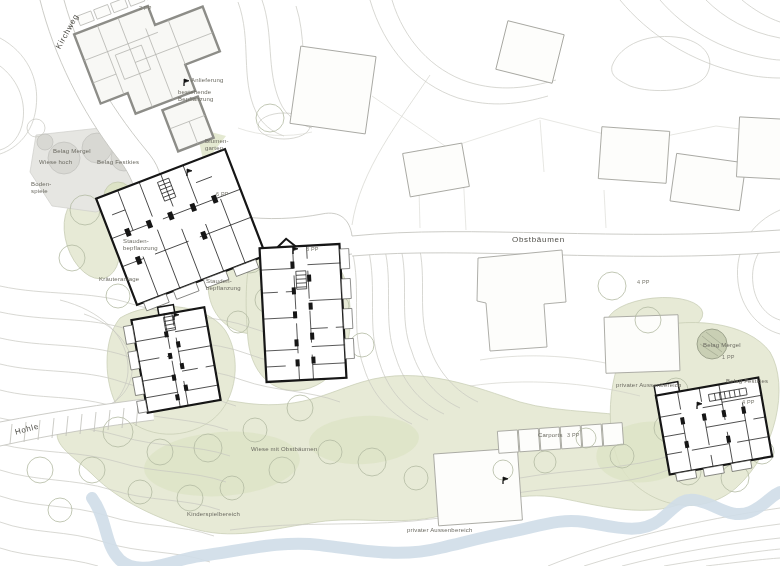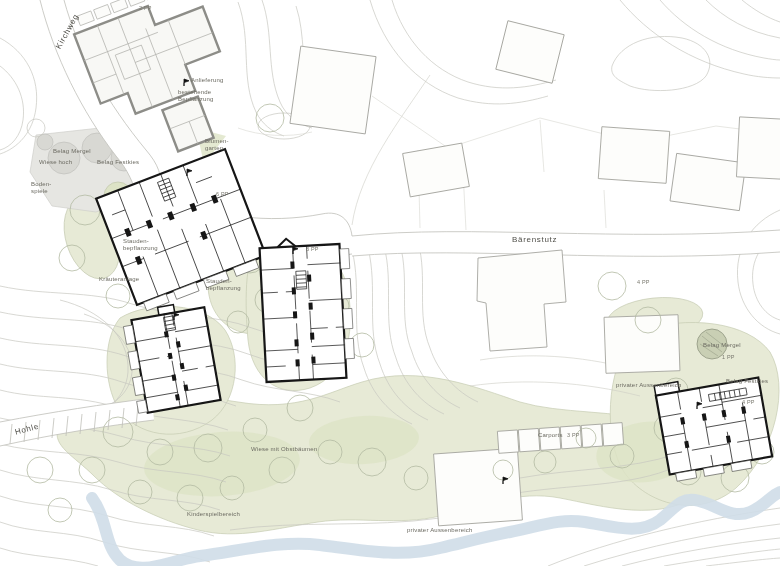--- a/index.html
+++ b/index.html
@@ -271,21 +271,21 @@
     <path class="flag" d="M187,176 l0,-7 l5,1.8 l-5,1.8 Z"></path>
     <path class="flag" d="M293,254 l0,-7 l5,1.8 l-5,1.8 Z"></path>
     <path class="flag" d="M184,86 l0,-7 l5,1.8 l-5,1.8 Z"></path>
     <path class="flag" d="M174,320 l0,-7 l5,1.8 l-5,1.8 Z"></path>
     <path class="flag" d="M697,409 l0,-7 l5,1.8 l-5,1.8 Z"></path>
     <path class="flag" d="M503,484 l0,-7 l5,1.8 l-5,1.8 Z"></path>
   </g>
 </svg>
 
   <div class="lbl street rot" style="left:54px;top:46px;transform:rotate(-61deg);">Kirchweg</div>
-  <div class="lbl street" style="left:512px;top:235px;">Bärenstutz</div>
+  <div class="lbl street" style="left:512px;top:235px;">Obstbäumen</div>
   <div class="lbl street rot" style="left:14px;top:428px;transform:rotate(-15deg);">Hohle</div>
 
   <div class="lbl" style="left:191px;top:77px;">Anlieferung</div>
   <div class="lbl" style="left:178px;top:89px;">bestehende
 Bepflanzung</div>
   <div class="lbl" style="left:205px;top:138px;">Blumen-
 garten</div>
   <div class="lbl" style="left:53px;top:148px;">Belag Mergel</div>
   <div class="lbl" style="left:39px;top:159px;">Wiese hoch</div>
   <div class="lbl" style="left:97px;top:159px;">Belag Festkies</div>

